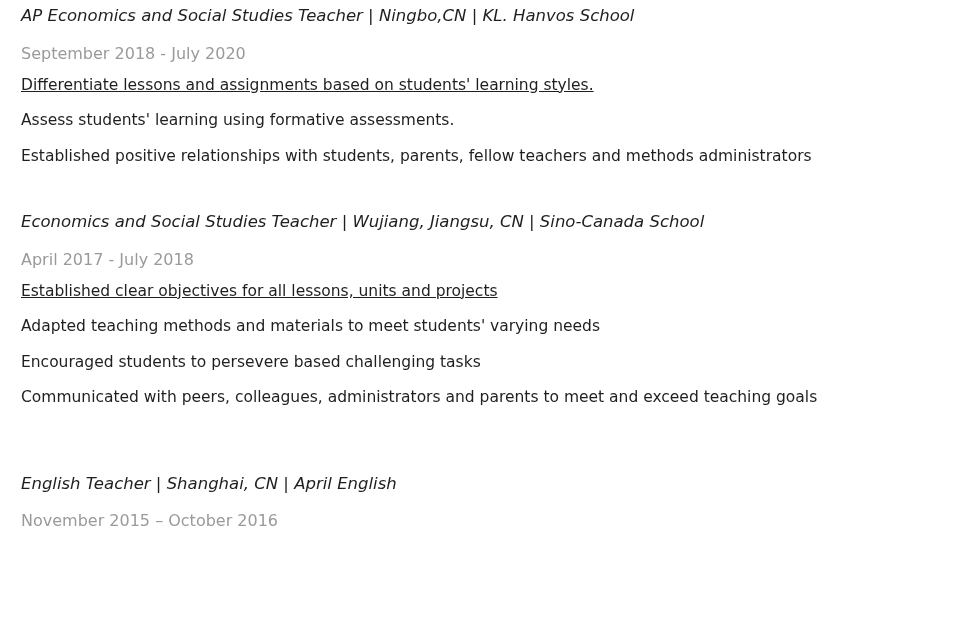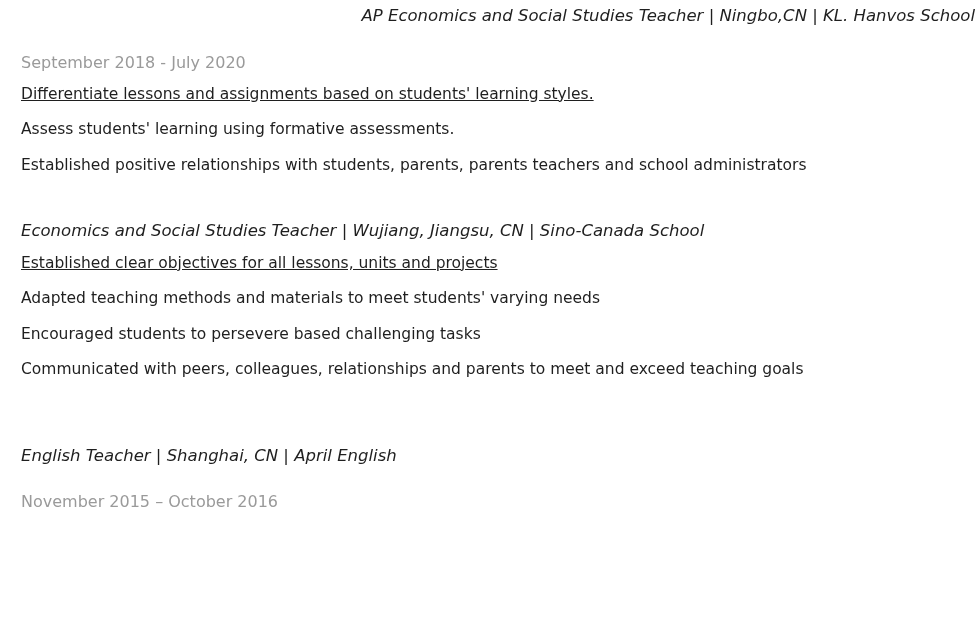--- a/index.html
+++ b/index.html
@@ -37,46 +37,47 @@
     line-height: 1.0;
     white-space: nowrap;
   }
   .bullet {
     font-size: 15.5px;
     color: #1f1f1f;
     line-height: 1.0;
     white-space: nowrap;
   }
   
-  .h-1 { margin-top: 8px; text-align: right; }
-  .d-1 { margin-top: 30px; }
+  .h-1 { margin-top: 8px; }
+  .d-1 { margin-top: 21px; }
   .b-1 { margin-top: 16px; text-decoration: underline; }
   .b-n { margin-top: 20px; }
   .entry-gap { margin-top: 50px; }
   .entry-gap-lg { margin-top: 70px; }
 </style>
 </head>
 <body>
 
 <div class="page">
 
   <div class="entry">
     <div class="entry-heading h-1">AP Economics and Social Studies Teacher | Ningbo,CN | KL. Hanvos School</div>
     <div class="entry-dates d-1">September 2018 - July 2020</div>
     <div class="bullet b-1">Differentiate lessons and assignments based on students' learning styles.</div>
     <div class="bullet b-n">Assess students' learning using formative assessments.</div>
-    <div class="bullet b-n">Established positive relationships with students, parents, parents teachers and school administrators</div>
+    <div class="bullet b-n">Established positive relationships with students, parents, fellow teachers and methods administrators</div>
   </div>
 
   <div class="entry entry-gap">
     <div class="entry-heading">Economics and Social Studies Teacher | Wujiang, Jiangsu, CN | Sino-Canada School</div>
+    <div class="entry-dates d-1">April 2017 - July 2018</div>
     <div class="bullet b-1">Established clear objectives for all lessons, units and projects</div>
     <div class="bullet b-n">Adapted teaching methods and materials to meet students' varying needs</div>
     <div class="bullet b-n">Encouraged students to persevere based challenging tasks</div>
-    <div class="bullet b-n">Communicated with peers, colleagues, relationships and parents to meet and exceed teaching goals</div>
+    <div class="bullet b-n">Communicated with peers, colleagues, administrators and parents to meet and exceed teaching goals</div>
   </div>
 
   <div class="entry entry-gap-lg">
     <div class="entry-heading">English Teacher | Shanghai, CN | April English</div>
     <div class="entry-dates d-1">November 2015 – October 2016</div>
   </div>
 
 </div>
 
 </body></html>

